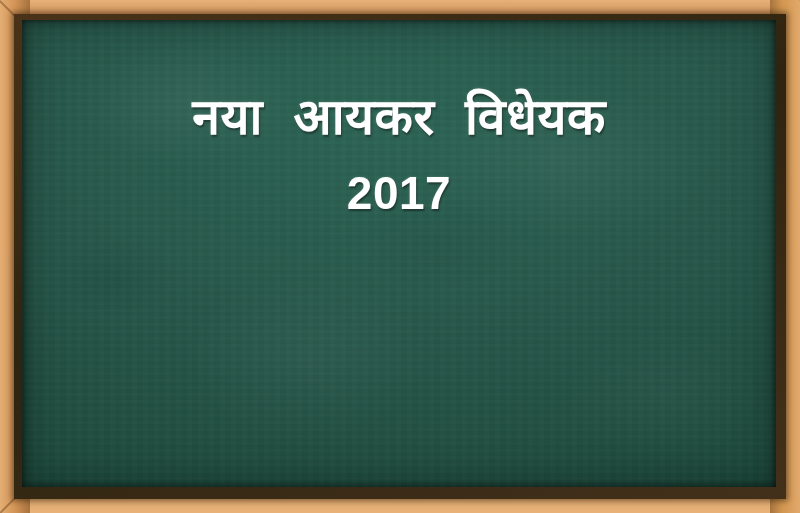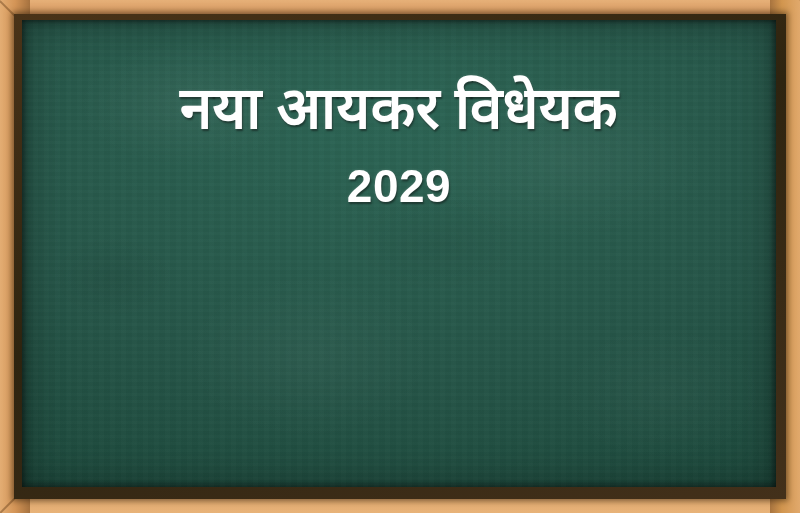--- a/index.html
+++ b/index.html
@@ -153,24 +153,24 @@
   .text-area {
     position: absolute;
     left: 0;
     right: 0;
     top: 58px;
     text-align: center;
     pointer-events: none;
   }
 
   .headline {
-    margin: 0;
-    font-family: Liberation Serif, serif;
+    margin: 16px;
+    font-family: Liberation Mono, monospace;
     font-weight: bold;
-    font-size: 58px;
+    font-size: 50px;
     line-height: 1.08;
     letter-spacing: 0.5px;
     color: #ffffff;
     text-shadow:
       1px 2px 2px rgba(0,0,0,0.45),
       0 0 3px rgba(255,255,255,0.18);
     white-space: nowrap;
   }
 
   .year {
@@ -206,17 +206,17 @@
   <div class="bevel"></div>
 
   <div class="board">
     <div class="slate-edge-top"></div>
     <div class="slate-edge-left"></div>
     <div class="slate-edge-right"></div>
     <div class="slate-edge-bottom"></div>
 
     <div class="text-area">
       <p class="headline">नया आयकर विधेयक</p>
-      <p class="year">2029</p>
+      <p class="year">2017</p>
     </div>
   </div>
 
 </div>
 
 </body></html>

